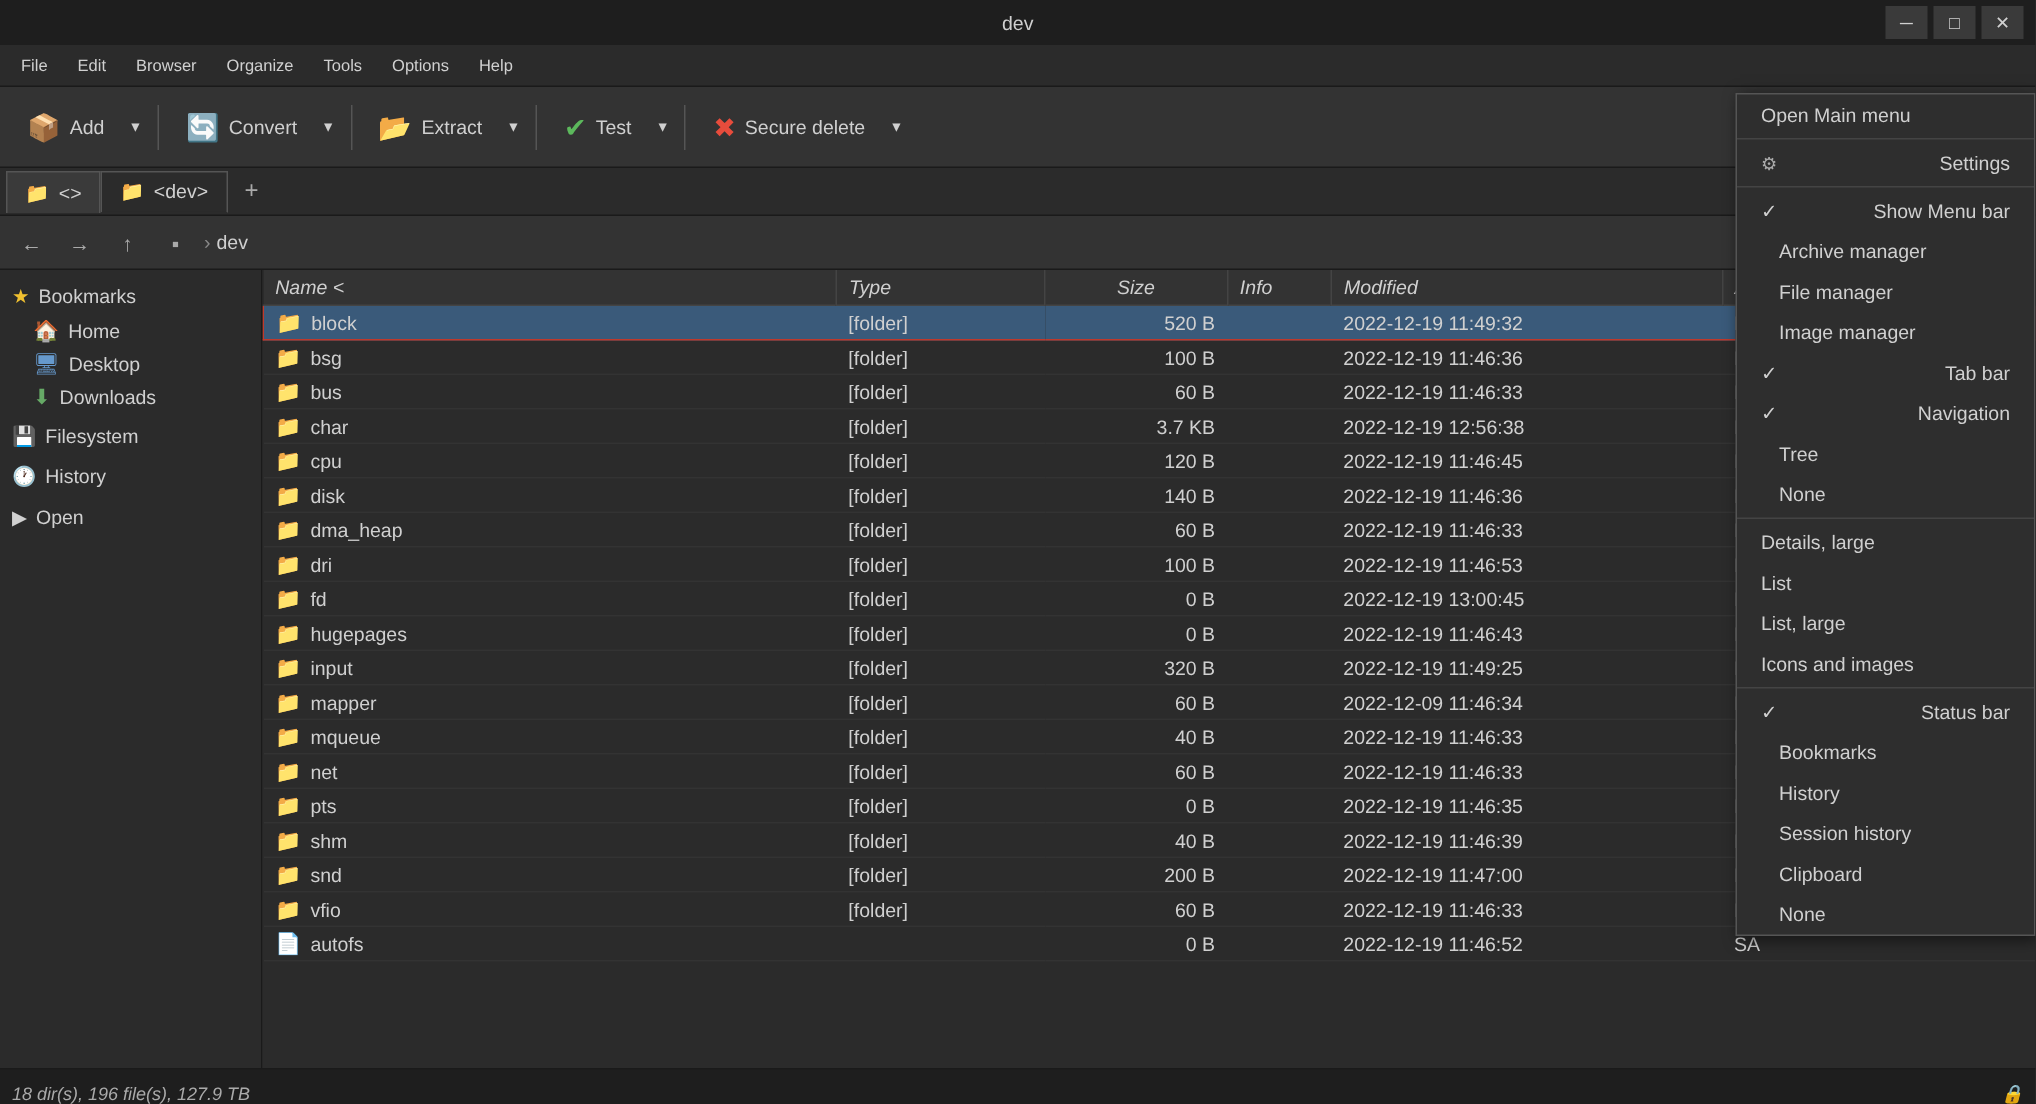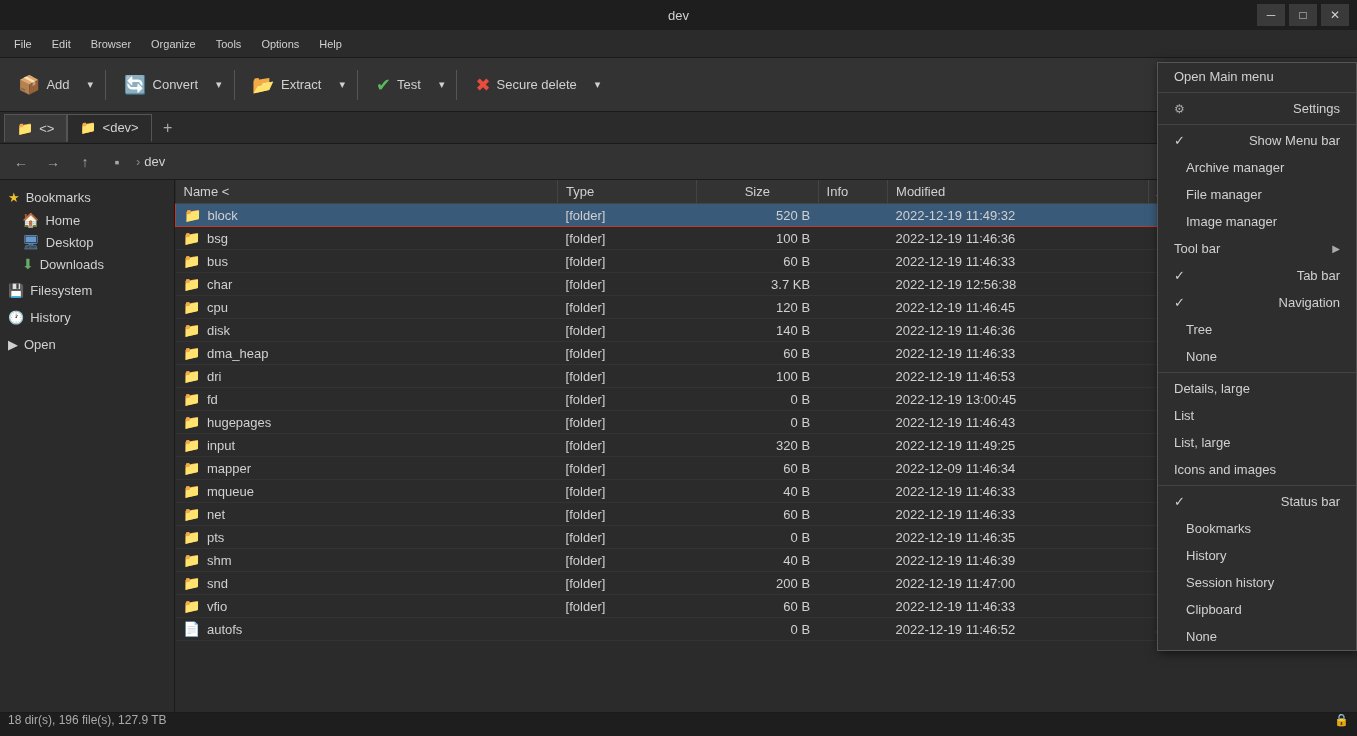--- a/index.html
+++ b/index.html
@@ -219,20 +219,21 @@
       overflow-y: auto;
       background: #2b2b2b;
     }
     .file-table {
       width: 100%;
       border-collapse: collapse;
     }
     .file-table thead tr {
       background: #333;
       border-bottom: 1px solid #444;
+      font-style: italic;
     }
     .file-table th {
       padding: 4px 8px;
       text-align: left;
       font-weight: normal;
       color: #d0d0d0;
       font-size: 13px;
       white-space: nowrap;
       border-right: 1px solid #444;
       cursor: pointer;
@@ -253,26 +254,27 @@
       gap: 6px;
     }
     .folder-icon-cell { color: #e8c020; font-size: 14px; }
     .file-icon-cell { color: #ddd; font-size: 14px; }
 
     
     #statusbar {
       background: #1e1e1e;
       height: 24px;
       display: flex;
-      align-items: flex-start;
+      align-items: flex-end;
       padding: 0 8px;
       font-size: 12px;
       color: #aaa;
       border-top: 1px solid #1a1a1a;
       justify-content: space-between;
+      font-style: italic;
     }
 
     
     #dropdown-menu {
       position: absolute;
       top: 62px;
       right: 0;
       width: 200px;
       background: #2e2e2e;
       border: 1px solid #555;
@@ -729,23 +731,20 @@
   </div>
   <div class="dm-item dm-sub-indent">
     <span>Archive manager</span>
   </div>
   <div class="dm-item dm-sub-indent">
     <span>File manager</span>
   </div>
   <div class="dm-item dm-sub-indent">
     <span>Image manager</span>
   </div>
-  <div class="dm-item has-arrow">
-    <span>Tool bar</span>
-  </div>
   <div class="dm-item">
     <span class="check">✓</span>
     <span>Tab bar</span>
   </div>
   <div class="dm-item">
     <span class="check">✓</span>
     <span>Navigation</span>
   </div>
   <div class="dm-item dm-sub-indent">
     <span>Tree</span>

